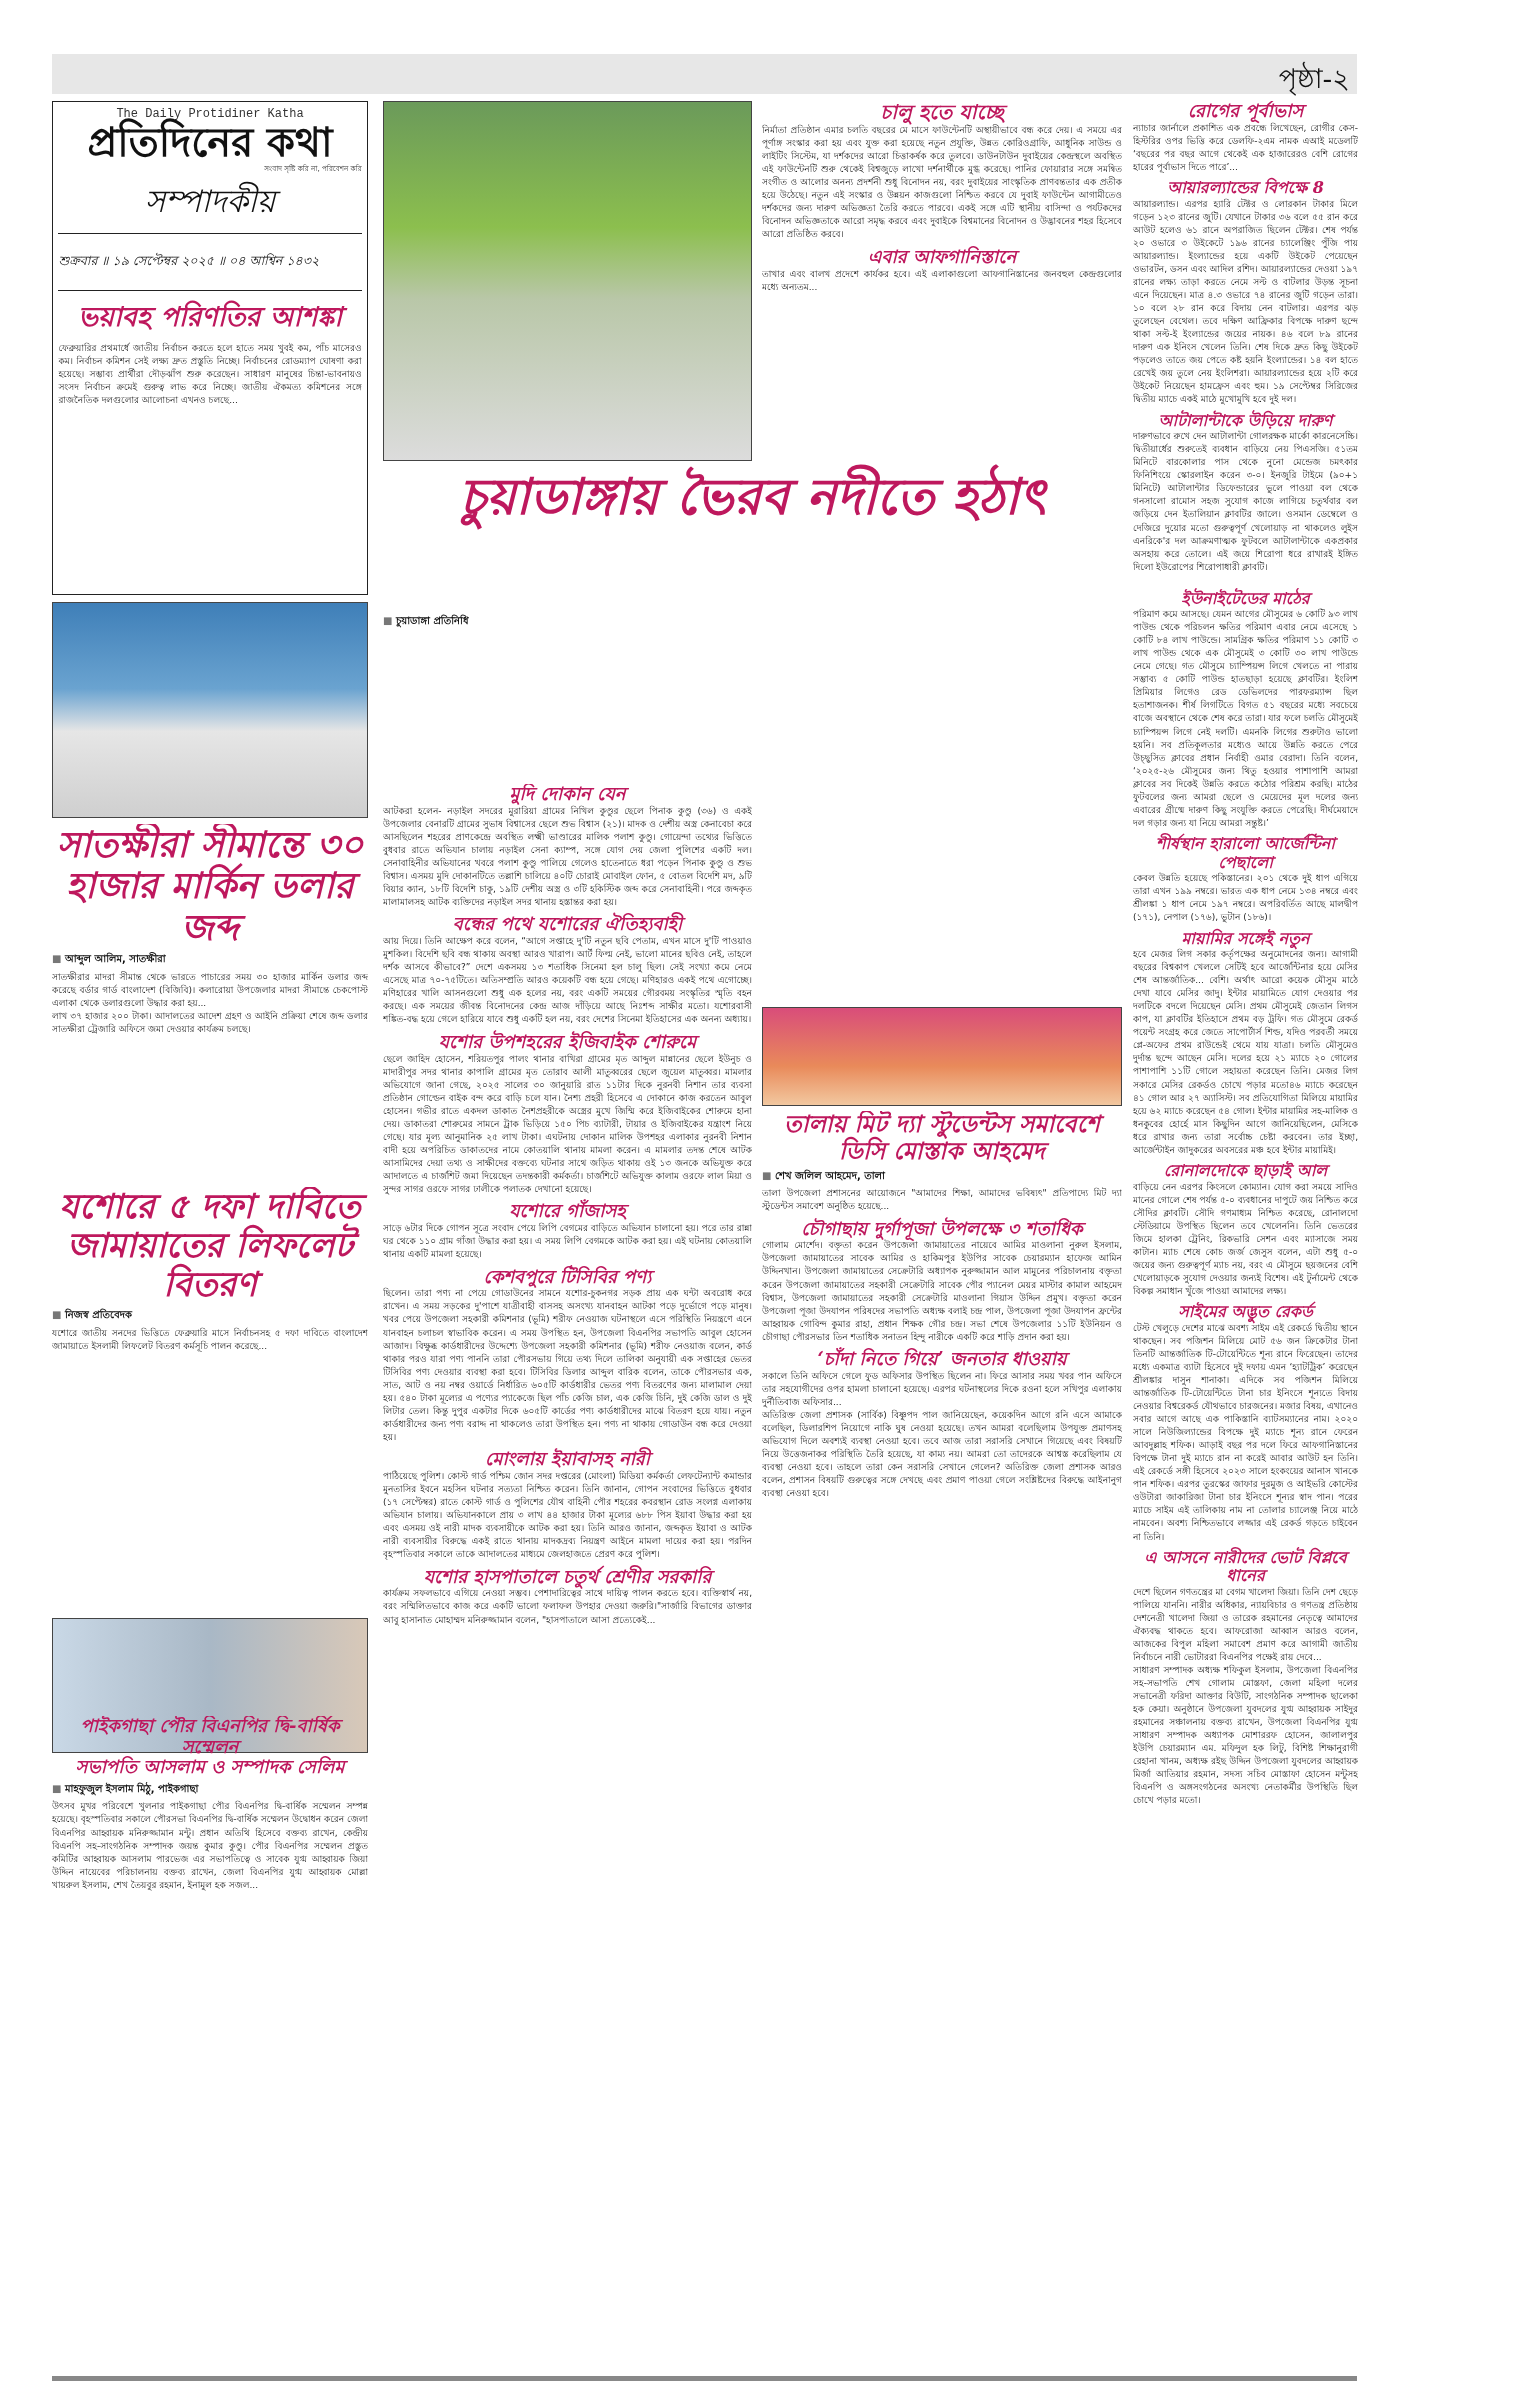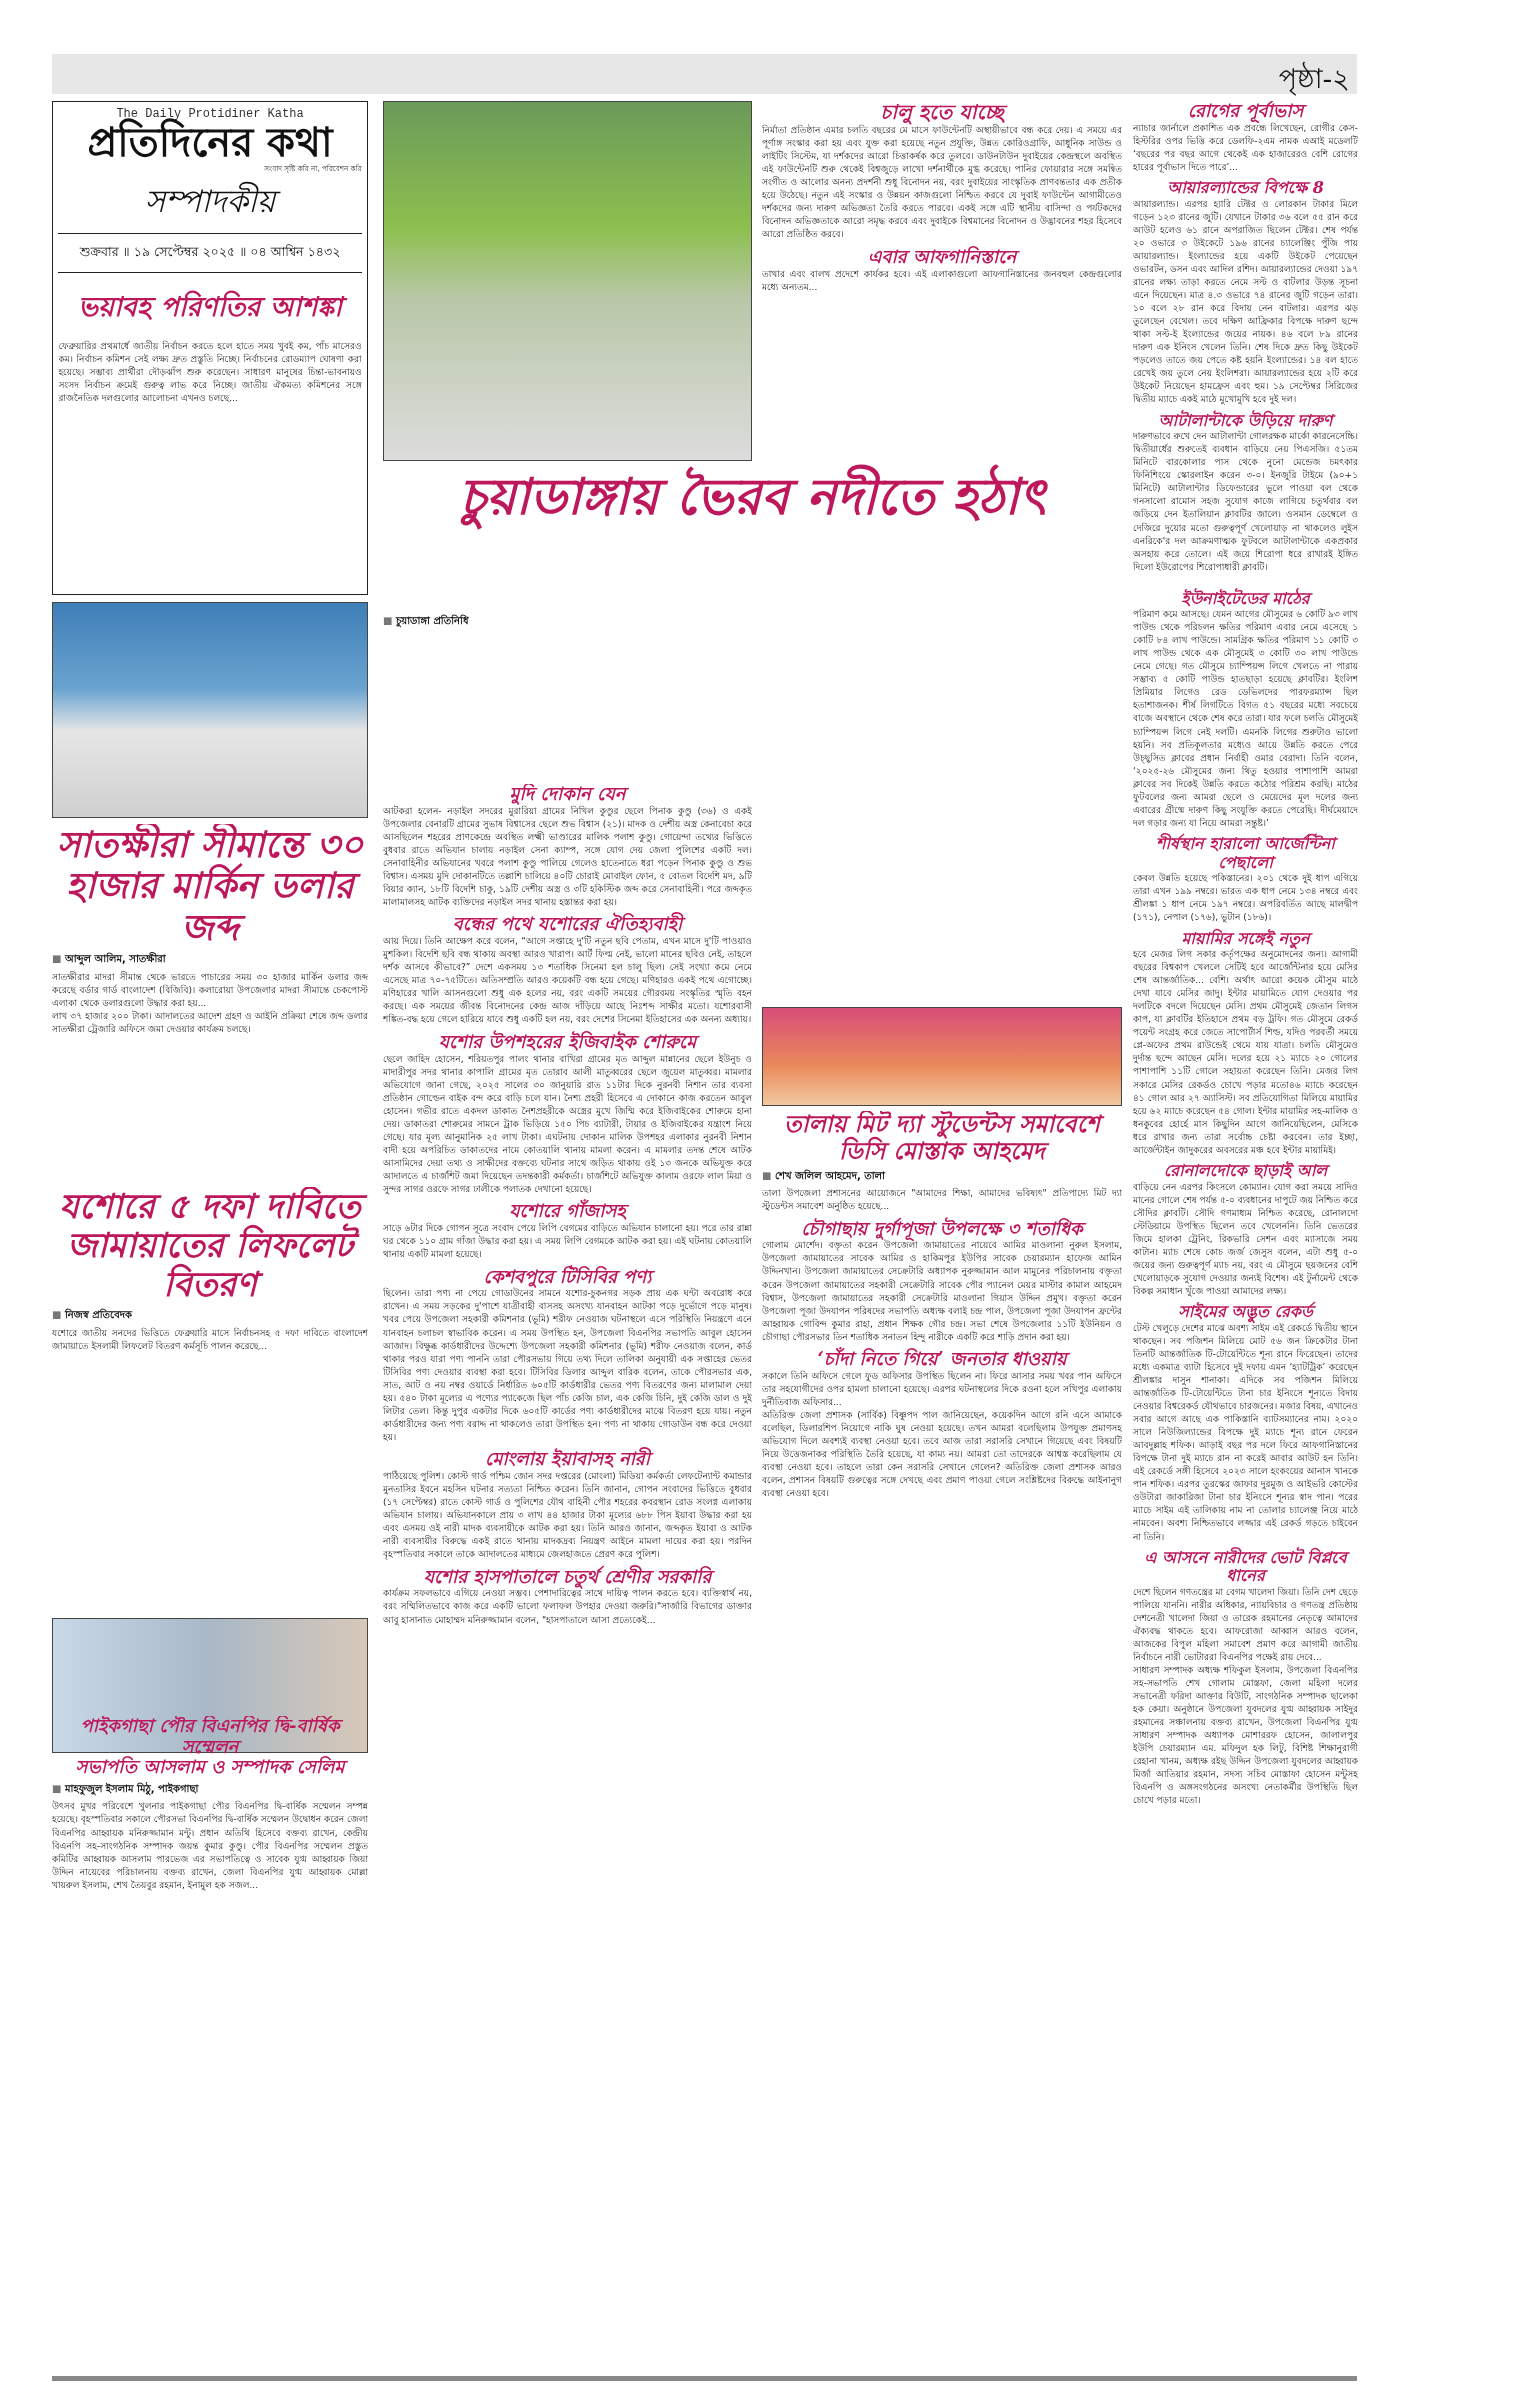--- a/index.html
+++ b/index.html
@@ -11,21 +11,21 @@
   .col { position: absolute; top: 47px; overflow: hidden; }
   .c1 { left: 0; width: 316px; }
   .c2 { left: 331px; width: 369px; }
   .c3 { left: 710px; width: 360px; }
   .w2 { position: absolute; left: 331px; width: 739px; }
   .box { border: 1.8px solid #222; padding: 5.4px; position: absolute; }
   .masthead .logo { font-family: "DejaVu Serif", serif; font-size: 40px; font-weight: bold; text-align: center; line-height: 1.05; }
   .masthead .sub-en { font-size: 12px; text-align: center; color: #333; font-family: Liberation Mono, monospace; }
   .masthead .tagline { font-size: 7.2px; text-align: right; color: #333; }
   .masthead .section { font-family: "DejaVu Serif", serif; font-size: 31px; font-style: italic; text-align: center; margin: 1.8px 0; }
-  .masthead .date { border-top: 1.8px solid #222; border-bottom: 1.8px solid #222; font-size: 12.6px; text-align: center; padding: 9px 0; margin: 3.6px 0; }
+  .masthead .date { border-top: 1.8px solid #222; border-bottom: 1.8px solid #222; font-size: 12.6px; text-align: left; padding: 18px 0; margin: 3.6px 0; font-style: italic; }
   h2.hd { font-family: "DejaVu Serif", serif; font-weight: bold; color: #be185d; line-height: 1.15; text-align: center; font-style: italic; }
   .body { font-size: 9px; line-height: 1.45; text-align: justify; color: #222; }
   .byline { font-size: 10px; font-weight: bold; margin: 2.7px 0; }
   .byline::before { content: "■ "; color: #777; }
   .photo { position: absolute; border: 0.9px solid #444; }
   .red { color: #e3172b; }
   .green { color: #12a24a; }
   .cyan { color: #0aa4e0; }
   .bottombar { position: absolute; left: 0; top: 2322px; width: 1305px; height: 5.4px; background: #888; }
 </style>
@@ -37,21 +37,21 @@
   <div class="topbar">
     <span class="pageno">পৃষ্ঠা-২</span>
   </div>
 
   <div class="box masthead" style="left:0; top:47px; width:316px; height:494px;">
     <div class="sub-en">The Daily Protidiner Katha</div>
     <div class="logo">প্রতিদিনের কথা</div>
     <div class="tagline">সংবাদ সৃষ্টি করি না, পরিবেশন করি</div>
     <div class="section">সম্পাদকীয়</div>
     <div class="date">শুক্রবার ॥ ১৯ সেপ্টেম্বর ২০২৫ ॥ ০৪ আশ্বিন ১৪৩২</div>
-    <h2 class="hd" style="font-size:27px; margin:18px 0;">ভয়াবহ পরিণতির আশঙ্কা</h2>
+    <h2 class="hd" style="font-size:27px; margin:10px 0;">ভয়াবহ পরিণতির আশঙ্কা</h2>
     <p class="body">ফেব্রুয়ারির প্রথমার্ধে জাতীয় নির্বাচন করতে হলে হাতে সময় খুবই কম, পাঁচ মাসেরও কম। নির্বাচন কমিশন সেই লক্ষ্য দ্রুত প্রস্তুতি নিচ্ছে। নির্বাচনের রোডম্যাপ ঘোষণা করা হয়েছে। সম্ভাব্য প্রার্থীরা দৌড়ঝাঁপ শুরু করেছেন। সাধারণ মানুষের চিন্তা-ভাবনায়ও সংসদ নির্বাচন ক্রমেই গুরুত্ব লাভ করে নিচ্ছে। জাতীয় ঐকমত্য কমিশনের সঙ্গে রাজনৈতিক দলগুলোর আলোচনা এখনও চলছে...</p>
   </div>
 
   <div class="photo" style="left:0; top:548px; width:316px; height:216px; background:linear-gradient(180deg,#3f7fb8 0%,#6aa3d0 40%,#e6e6e6 60%,#cfcfcf 100%);"></div>
 
   <div class="col c1" style="top:770px; height:360px;">
     <h2 class="hd green" style="font-size:36px;">সাতক্ষীরা সীমান্তে ৩০</h2>
     <h2 class="hd green" style="font-size:36px;">হাজার মার্কিন ডলার জব্দ</h2>
     <div class="byline">আব্দুল আলিম, সাতক্ষীরা</div>
     <p class="body">সাতক্ষীরার মাদরা সীমান্ত থেকে ভারতে পাচারের সময় ৩০ হাজার মার্কিন ডলার জব্দ করেছে বর্ডার গার্ড বাংলাদেশ (বিজিবি)। কলারোয়া উপজেলার মাদরা সীমান্তে চেকপোস্ট এলাকা থেকে ডলারগুলো উদ্ধার করা হয়...</p>

